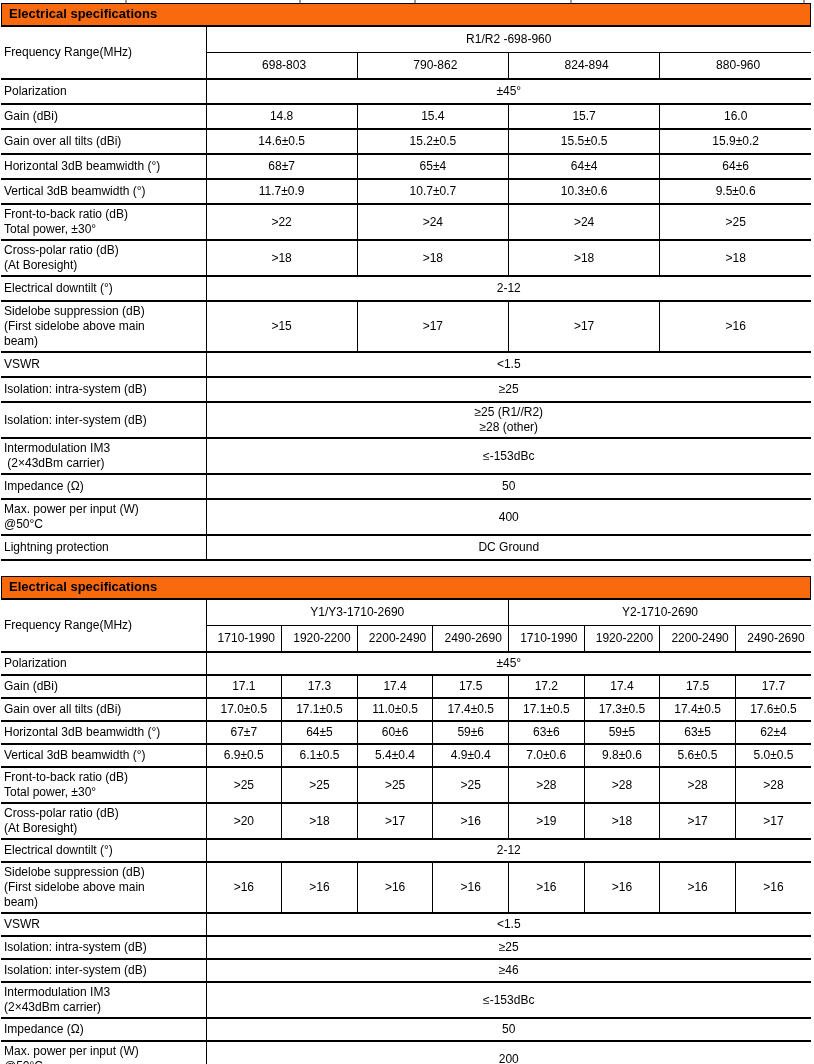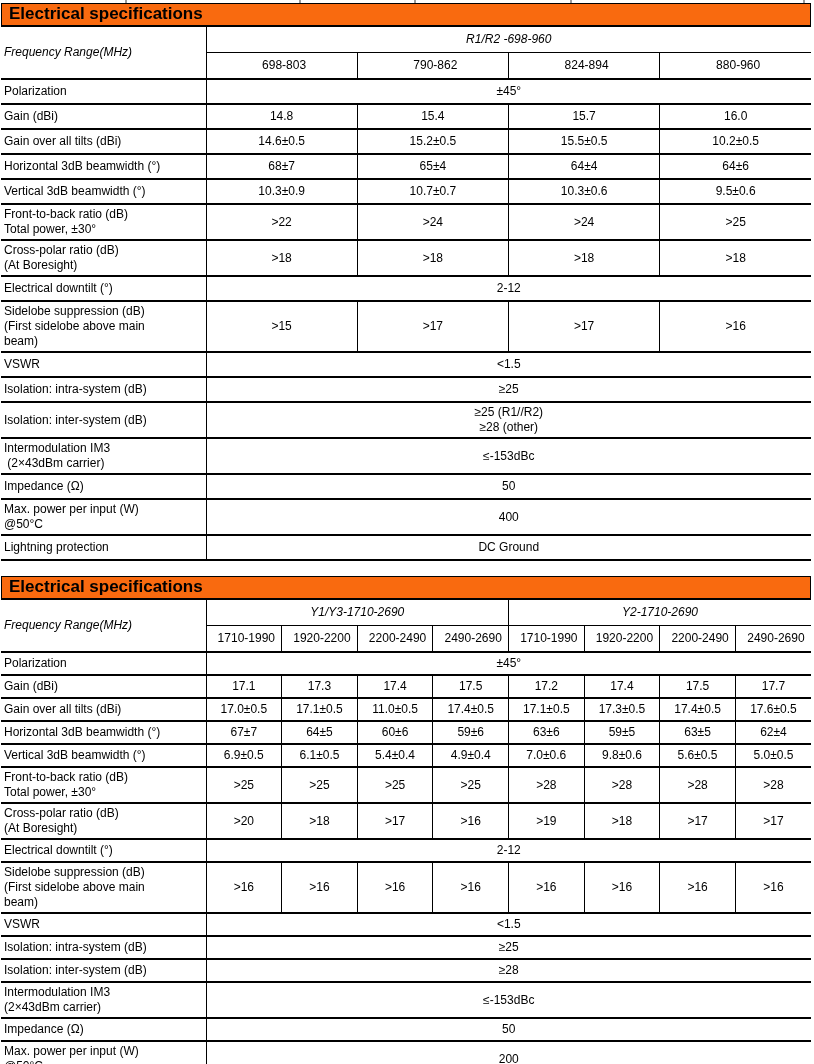--- a/index.html
+++ b/index.html
@@ -25,21 +25,21 @@
   }
   .section { margin-bottom: 15px; }
   .section:last-child { margin-bottom: 0; }
   .orange-bar {
     box-sizing: border-box;
     width: 810px;
     height: 24px;
     background: var(--accent, #F96A0F);
     border: 1.5px solid #000;
     border-bottom: 2px solid #000;
-    font-size: 17px;
+    font-size: 13px;
     font-weight: bold;
     line-height: 20px;
     padding-left: 7px;
     color: #000;
   }
   table.spec {
     border-collapse: collapse;
     table-layout: fixed;
     width: 810px;
   }
@@ -48,21 +48,21 @@
     border-top-width: 2px;
     border-bottom-width: 2px;
     font-size: 12px;
     line-height: 15px;
     padding: 2px 3px;
     vertical-align: middle;
     overflow: hidden;
   }
   table.spec tr td:first-child { border-left: none; }
   table.spec tr td:last-child { border-right: none; }
-  table.spec tr:first-child td { border-top: none; font-style: italic; }
+  table.spec tr:first-child td { border-top: none; }
   td.label {
     text-align: left;
     padding-left: 5px;
     white-space: pre-wrap;
   }
   td.val {
     text-align: center;
     white-space: pre-line;
   }
   
@@ -113,32 +113,32 @@
             <td class="val">14.8</td>
             <td class="val">15.4</td>
             <td class="val">15.7</td>
             <td class="val">16.0</td>
           </tr>
           <tr class="spec-row">
             <td class="label">Gain over all tilts (dBi)</td>
             <td class="val">14.6±0.5</td>
             <td class="val">15.2±0.5</td>
             <td class="val">15.5±0.5</td>
-            <td class="val">10.2±0.5</td>
+            <td class="val">15.9±0.2</td>
           </tr>
           <tr class="spec-row">
             <td class="label">Horizontal 3dB beamwidth (°)</td>
             <td class="val">68±7</td>
             <td class="val">65±4</td>
             <td class="val">64±4</td>
             <td class="val">64±6</td>
           </tr>
           <tr class="spec-row">
             <td class="label">Vertical 3dB beamwidth (°)</td>
-            <td class="val">10.3±0.9</td>
+            <td class="val">11.7±0.9</td>
             <td class="val">10.7±0.7</td>
             <td class="val">10.3±0.6</td>
             <td class="val">9.5±0.6</td>
           </tr>
           <tr class="spec-row">
             <td class="label">Front-to-back ratio (dB)
 Total power, ±30°</td>
             <td class="val">&gt;22</td>
             <td class="val">&gt;24</td>
             <td class="val">&gt;24</td>
@@ -322,21 +322,21 @@
           <tr class="spec-row">
             <td class="label">VSWR</td>
             <td class="val" colspan="8">&lt;1.5</td>
           </tr>
           <tr class="spec-row">
             <td class="label">Isolation: intra-system (dB)</td>
             <td class="val" colspan="8">≥25</td>
           </tr>
           <tr class="spec-row">
             <td class="label">Isolation: inter-system (dB)</td>
-            <td class="val" colspan="8">≥28</td>
+            <td class="val" colspan="8">≥46</td>
           </tr>
           <tr class="spec-row">
             <td class="label">Intermodulation IM3
 (2×43dBm carrier)</td>
             <td class="val" colspan="8">≤-153dBc</td>
           </tr>
           <tr class="spec-row">
             <td class="label">Impedance (Ω)</td>
             <td class="val" colspan="8">50</td>
           </tr>

